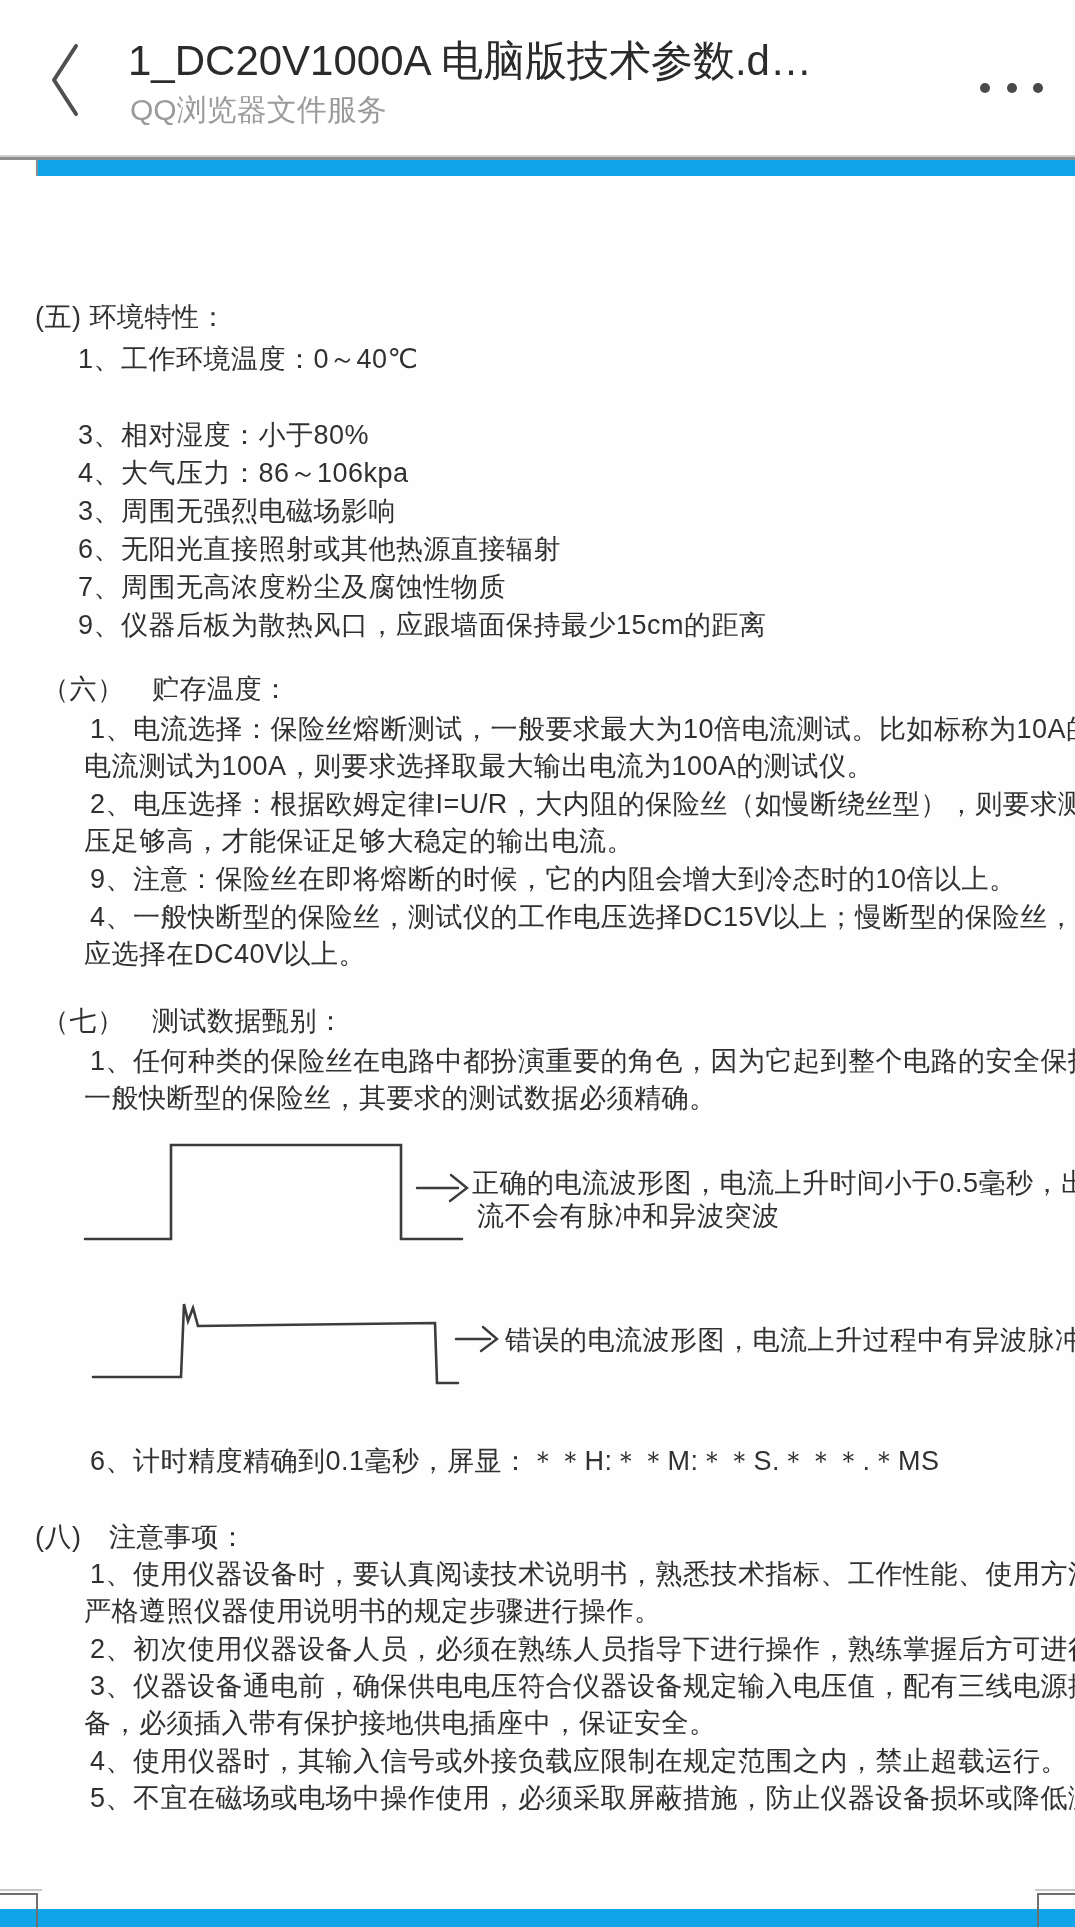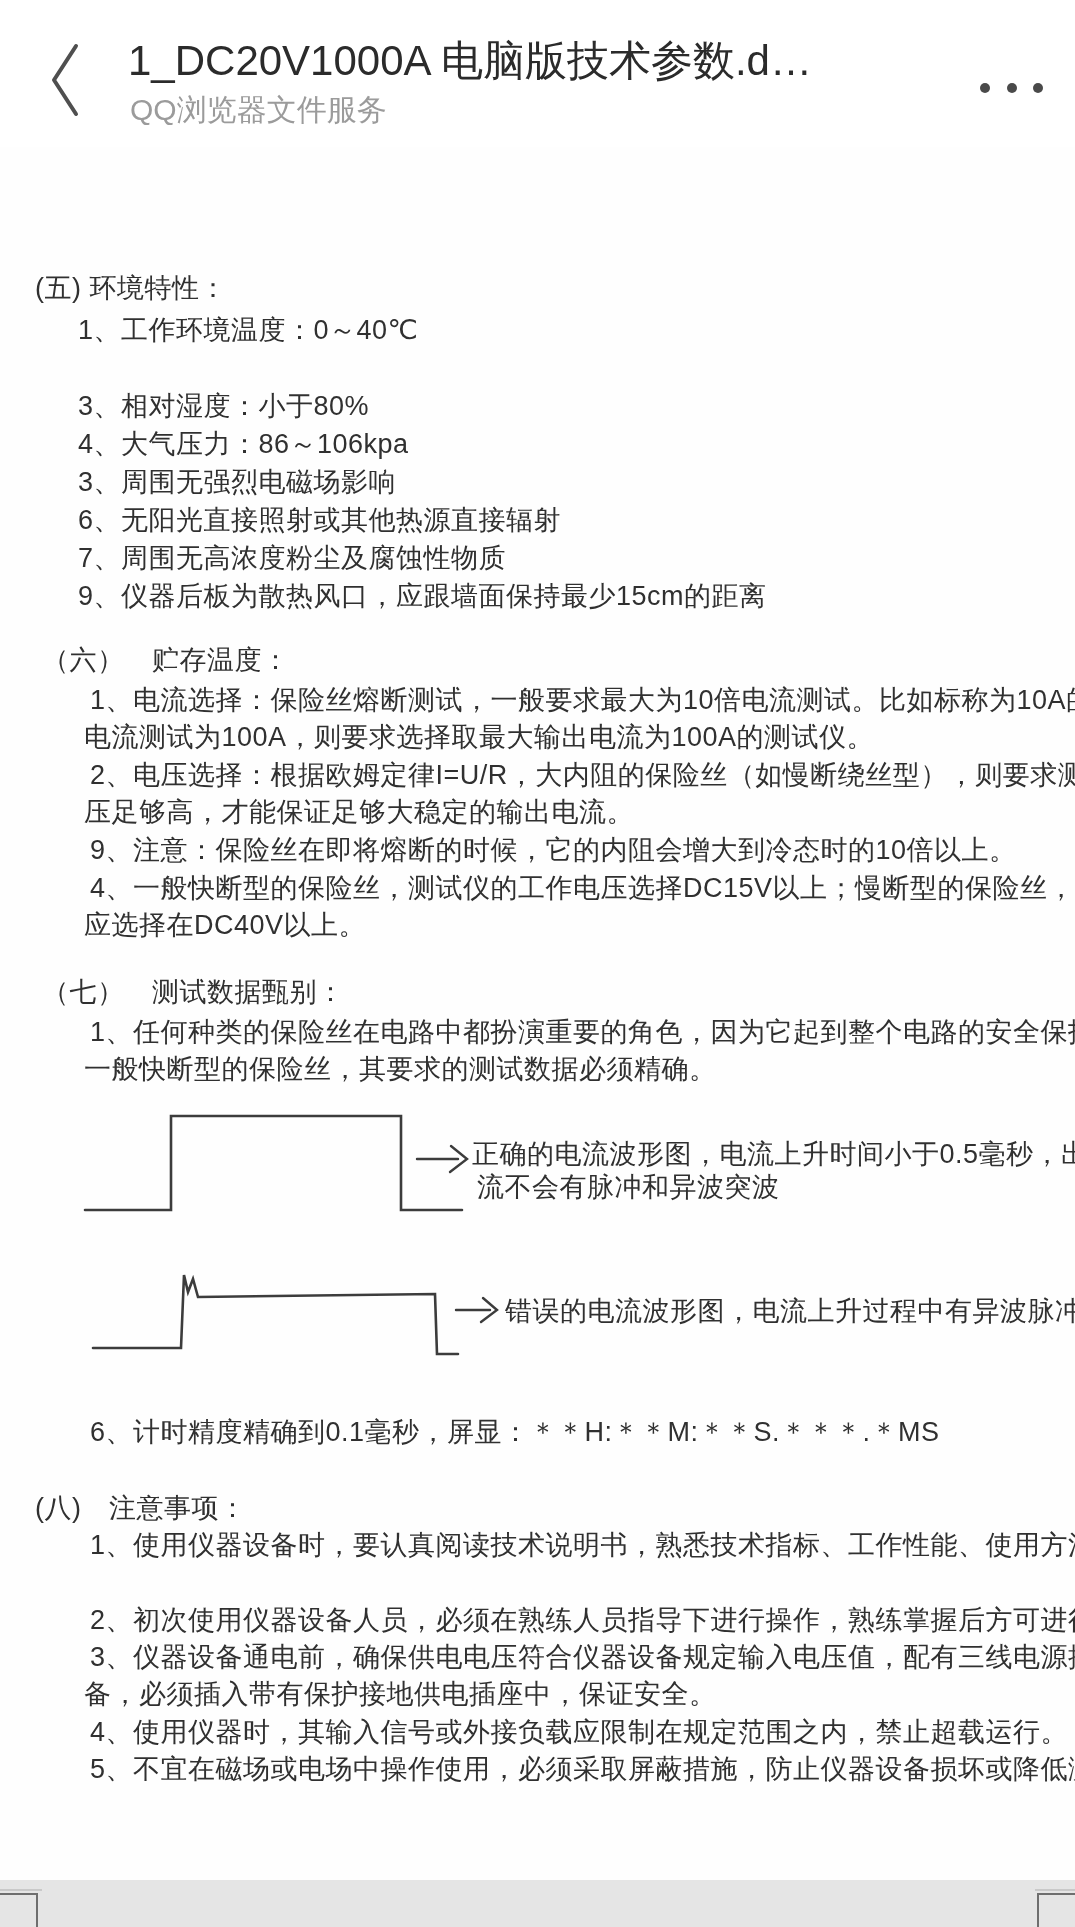--- a/index.html
+++ b/index.html
@@ -1,17 +1,17 @@
 <!DOCTYPE html>
 <html><head>
 <meta charset="utf-8">
 <style>
   html,body{margin:0;padding:0;background:#ffffff;}
   #screen{
-    position:relative;width:1075px;height:1927px;background:#e5e5e5;
+    position:relative;width:1075px;height:1927px;background:#0ea5e9;
     font-family:"Liberation Sans","DejaVu Sans",sans-serif;overflow:hidden;
   }
   
   .header{position:absolute;left:0;top:0;width:1075px;height:156px;background:#ffffff;}
   .back-btn{position:absolute;left:44px;top:40px;width:46px;height:80px;cursor:pointer;}
   .hdr-title{
     position:absolute;left:128px;top:36px;width:800px;
     font-size:42px;line-height:50px;color:#2b2b2b;white-space:nowrap;overflow:hidden;
   }
   .hdr-sub{
@@ -22,21 +22,21 @@
   .sep-light{position:absolute;left:0;top:155px;width:1075px;height:2px;background:#d0d0d0;}
   .sep-dark{position:absolute;left:0;top:157px;width:1075px;height:3px;background:#8e8e8e;}
   
   .corner-box-tl{
     position:absolute;left:0;top:160px;width:36px;height:32px;background:#ffffff;
     border-right:2px solid #8d8d8d;border-bottom:2px solid #8d8d8d;
   }
   .bm{position:absolute;background:#6e6e6e;}
   .bm-light{position:absolute;background:#c9c9c9;}
   
-  .page{position:absolute;left:0;top:147px;width:1075px;height:1733px;background:#fefefe;text-align:center;}
+  .page{position:absolute;left:0;top:176px;width:1075px;height:1733px;background:#fefefe;text-align:center;}
   .ln{
     position:absolute;white-space:nowrap;color:#303030;
     font-size:27px;line-height:38px;letter-spacing:0.5px;
   }
   .figure-svg{position:absolute;}
   .wave{stroke:#3c3c3c;stroke-width:2.6;fill:none;stroke-linecap:round;stroke-linejoin:miter;}
   .arrow{stroke:#3c3c3c;stroke-width:2.4;fill:none;stroke-linecap:round;}
 </style>
 </head>
 <body>
@@ -97,20 +97,21 @@
     <svg class="figure-svg" style="left:60px;top:1108px" width="460" height="115" viewBox="0 0 460 115">
       <path class="wave" d="M33,93 H121 L124,20 L128,37 L133,24 L138,42 L375,39 L377,99 H398"></path>
       <path class="arrow" d="M396,55 H430 M423,43 L437,55 L421,67"></path>
     </svg>
     <span class="ln" style="top:1145px;left:505px">错误的电流波形图，电流上升过程中有异波脉冲</span>
 
     <span class="ln" style="top:1266px;left:90px">6、计时精度精确到0.1毫秒，屏显：＊＊H:＊＊M:＊＊S.＊＊＊.＊MS</span>
 
     <span class="ln" style="top:1342px;left:35px">(八)　注意事项：</span>
     <span class="ln" style="top:1379px;left:90px">1、使用仪器设备时，要认真阅读技术说明书，熟悉技术指标、工作性能、使用方法、注意事项，</span>
+    <span class="ln" style="top:1416px;left:84px">严格遵照仪器使用说明书的规定步骤进行操作。</span>
     <span class="ln" style="top:1454px;left:90px">2、初次使用仪器设备人员，必须在熟练人员指导下进行操作，熟练掌握后方可进行独立操作</span>
     <span class="ln" style="top:1491px;left:90px">3、仪器设备通电前，确保供电电压符合仪器设备规定输入电压值，配有三线电源插头的仪器设</span>
     <span class="ln" style="top:1528px;left:84px">备，必须插入带有保护接地供电插座中，保证安全。</span>
     <span class="ln" style="top:1566px;left:90px">4、使用仪器时，其输入信号或外接负载应限制在规定范围之内，禁止超载运行。</span>
     <span class="ln" style="top:1603px;left:90px">5、不宜在磁场或电场中操作使用，必须采取屏蔽措施，防止仪器设备损坏或降低测量精度。</span>
   </div>
 
   <div class="bm-light" style="left:0;top:1889px;width:42px;height:2px"></div>
   <div class="bm" style="left:0;top:1893px;width:38px;height:2px"></div>
   <div class="bm" style="left:36px;top:1895px;width:2px;height:32px"></div>

